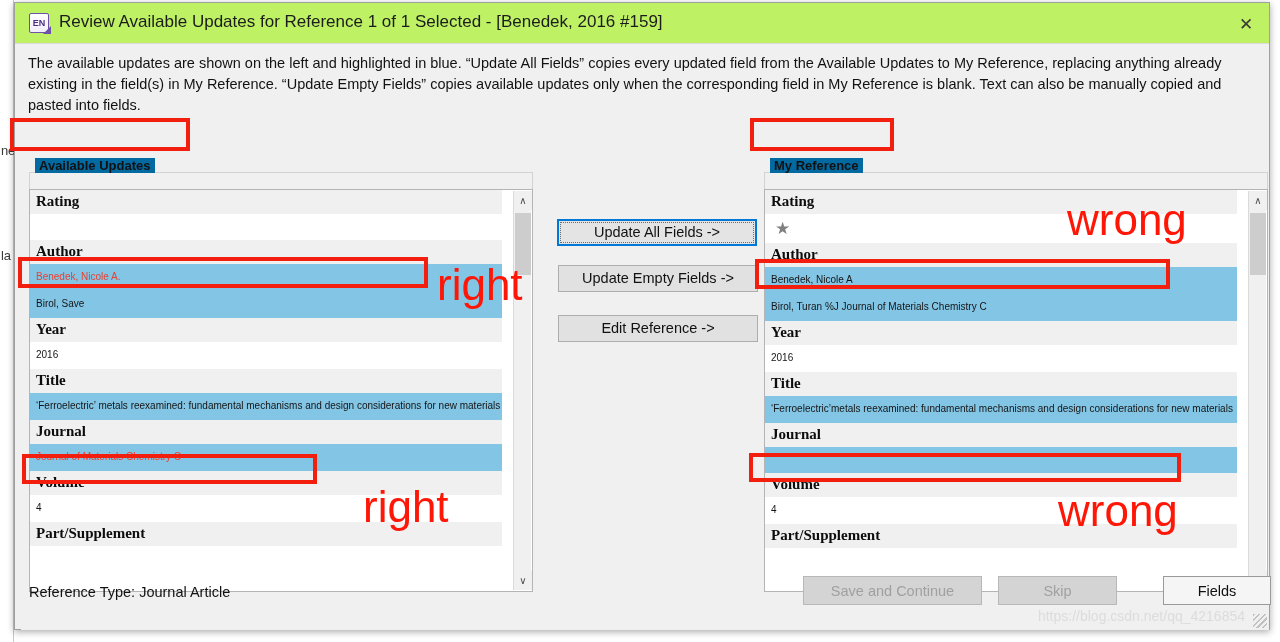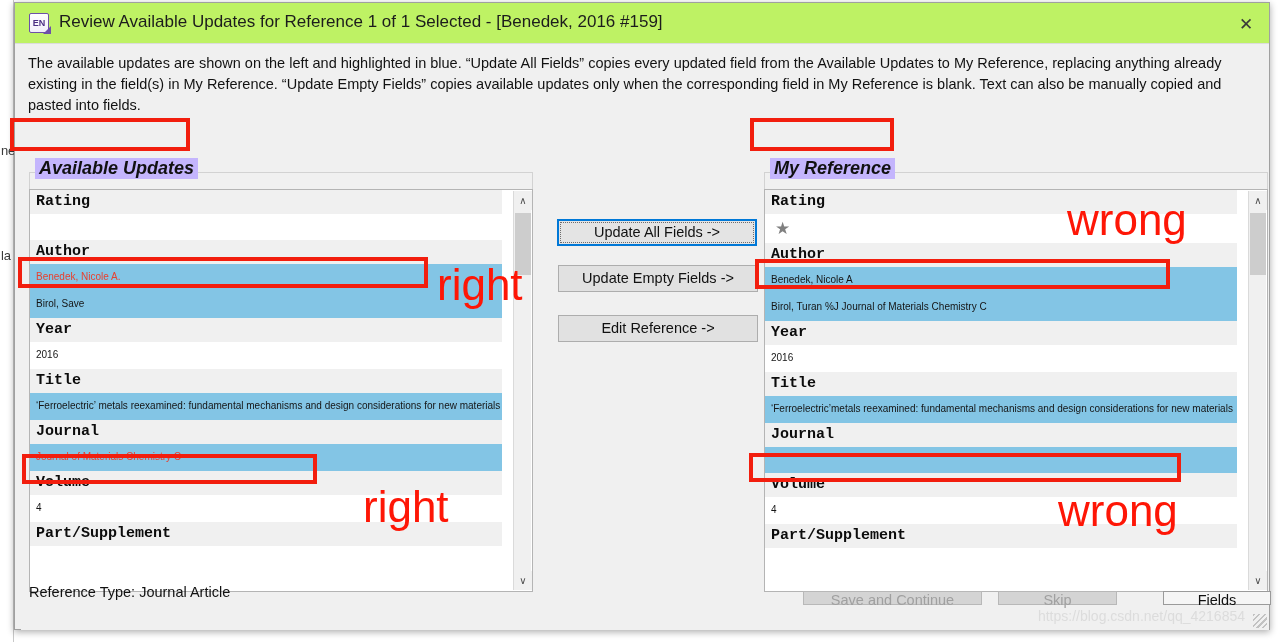--- a/index.html
+++ b/index.html
@@ -95,27 +95,26 @@
     color: #121212;
     font-family: "Liberation Sans", sans-serif;
   }
 
   
   .panel { position: absolute; top: 128px; }
   #panel-left  { left: 8px;   width: 504px; }
   #panel-right { left: 743px; width: 504px; }
   .panel-legend {
     position: absolute; top: -14px; left: 6px;
-    background: #c4b5fd;
+    background: #0369a1;
     padding: 0 4px;
-    font-size: 18px; font-weight: bold; color: #111;
+    font-size: 13px; font-weight: bold; color: #111;
     font-family: "Liberation Sans", sans-serif;
     white-space: nowrap;
     z-index: 4;
-    font-style: italic;
   }
   .panel-frame {
     position: absolute; left: 0; top: 0;
     width: 100%; height: 18px;
     border: 1px solid #d2d2d2;
     border-bottom: none;
     pointer-events: none;
   }
   .field-list {
     position: absolute; left: 0; top: 17px;
@@ -126,21 +125,21 @@
   }
   .field-inner {
     position: absolute; left: 0; top: 0;
     width: 472px; height: 100%;
     padding: 0;
   }
   .field-label {
     background: #f0f0f0;
     font-size: 15px; font-weight: bold; color: #0c0c0c;
     padding: 2px 4px 3px 6px;
-    font-family: Liberation Mono, monospace;
+    font-family: Liberation Serif, serif;
     line-height: 19px;
   }
   .field-value {
     font-size: 10px; color: #151515;
     padding: 2px 0 3px 6px;
     line-height: 22px;
     font-family: "Liberation Sans", sans-serif;
     min-height: 26px;
   }
   .field-value.hl { background: #83c5e5; }
@@ -201,21 +200,21 @@
   .mid-btn-lbl { display: block; line-height: 25px; }
 
   
   #ref-type {
     position: absolute; left: 8px; bottom: 30px;
     font-size: 14.5px; color: #111;
     font-family: "Liberation Sans", sans-serif;
   }
   .bottom-btn {
     position: absolute; bottom: 25px;
-    height: 14px;
+    height: 29px;
     border: 1px solid #b8b8b8;
     background: #d4d4d4;
     color: #a0a0a0;
     font-size: 14.5px;
     font-family: "Liberation Sans", sans-serif;
     text-align: center;
     cursor: default;
     padding: 0;
   }
   #btn-save-continue { left: 782px; width: 179px; }

